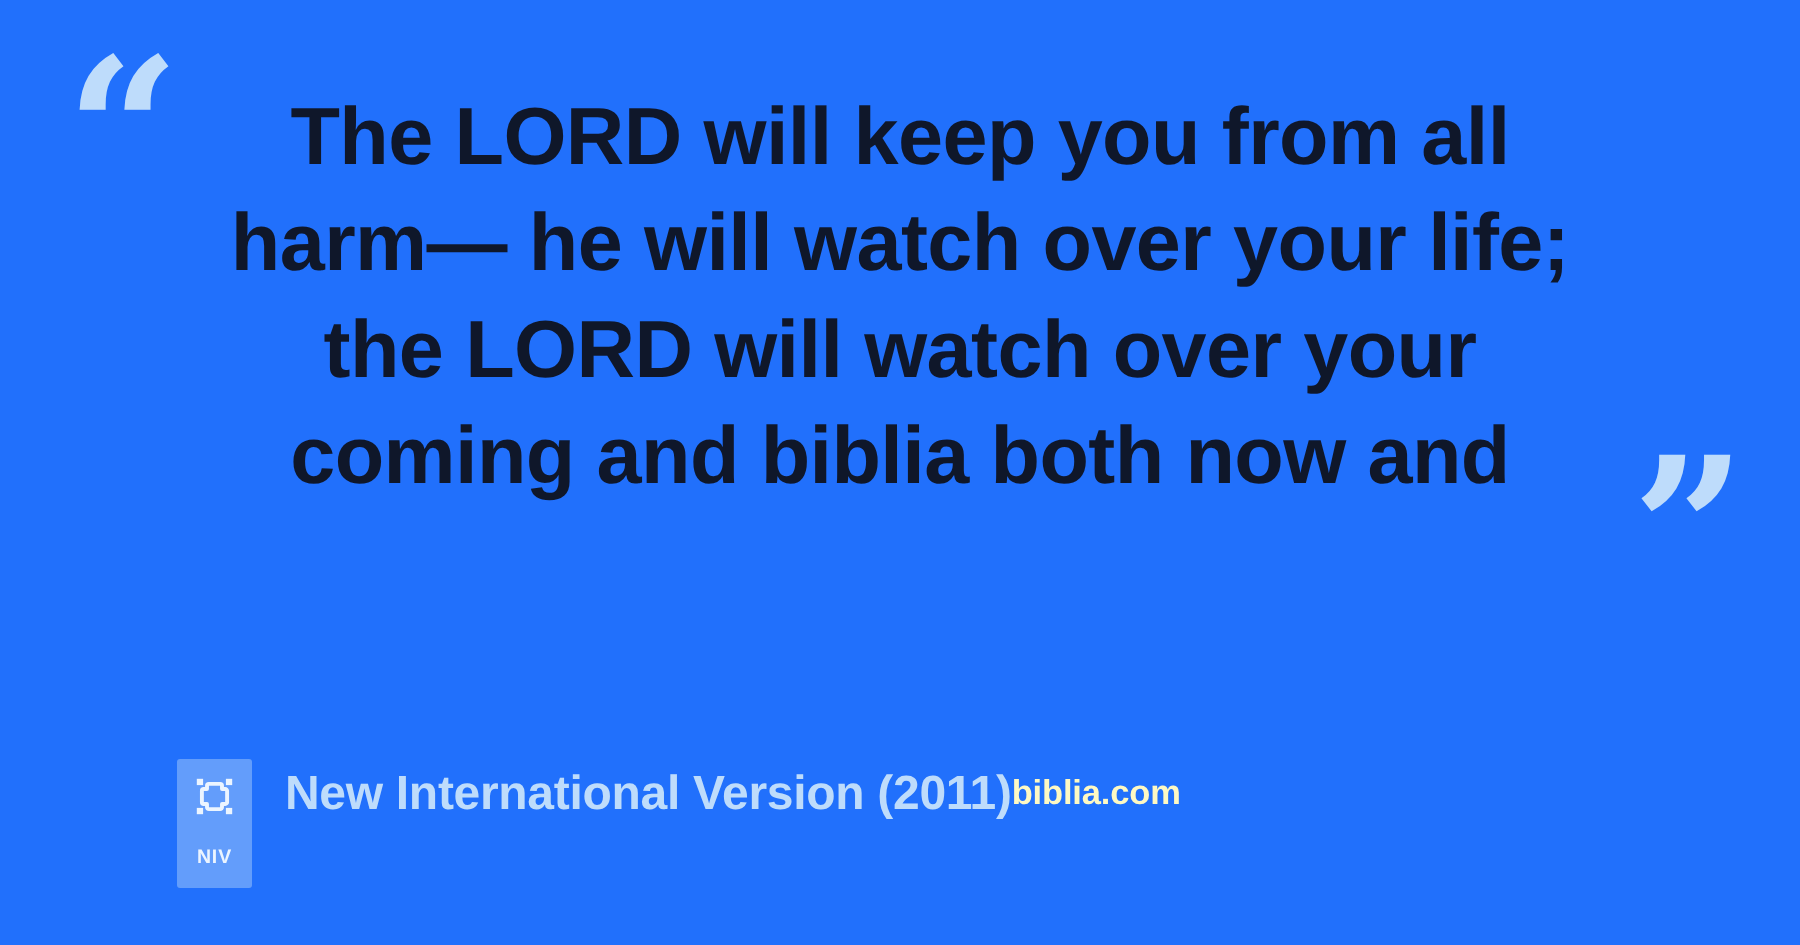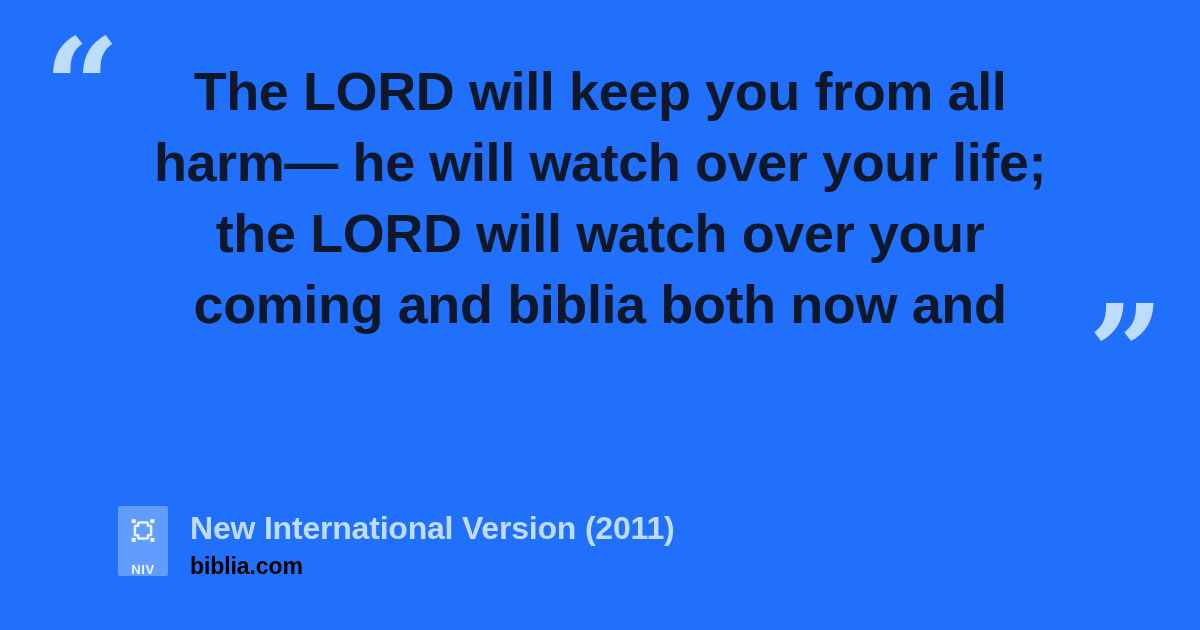--- a/index.html
+++ b/index.html
@@ -68,21 +68,21 @@
     position: absolute;
     left: 118px;
     top: 506px;
     display: flex;
     flex-direction: row;
     align-items: flex-start;
   }
 
   #niv-badge {
     width: 50px;
-    height: 70px;
+    height: 86px;
     background: rgba(190, 220, 251, 0.42);
     border-radius: 2px;
     display: flex;
     flex-direction: column;
     align-items: center;
     justify-content: flex-start;
     flex: 0 0 auto;
     box-sizing: border-box;
     padding-top: 11px;
   }
@@ -98,34 +98,34 @@
     font-weight: 700;
     font-size: 13px;
     letter-spacing: 0.6px;
     line-height: 1;
   }
 
   #attribution-text {
     margin-left: 22px;
     padding-top: 3px;
     display: flex;
-    flex-direction: column;
+    flex-direction: row;
   }
   #version-name {
     color: #bedcfb;
     font-family: "Liberation Sans", sans-serif;
     font-weight: 700;
     font-size: 32px;
     line-height: 38px;
     letter-spacing: -0.2px;
     white-space: nowrap;
   }
   #site-name {
     margin-top: 6px;
-    color: #000000;
+    color: #fef9c3;
     font-family: "Liberation Sans", sans-serif;
     font-weight: 700;
     font-size: 23px;
     line-height: 27px;
     letter-spacing: -0.1px;
     white-space: nowrap;
   }
 </style>
 </head>
 <body>

